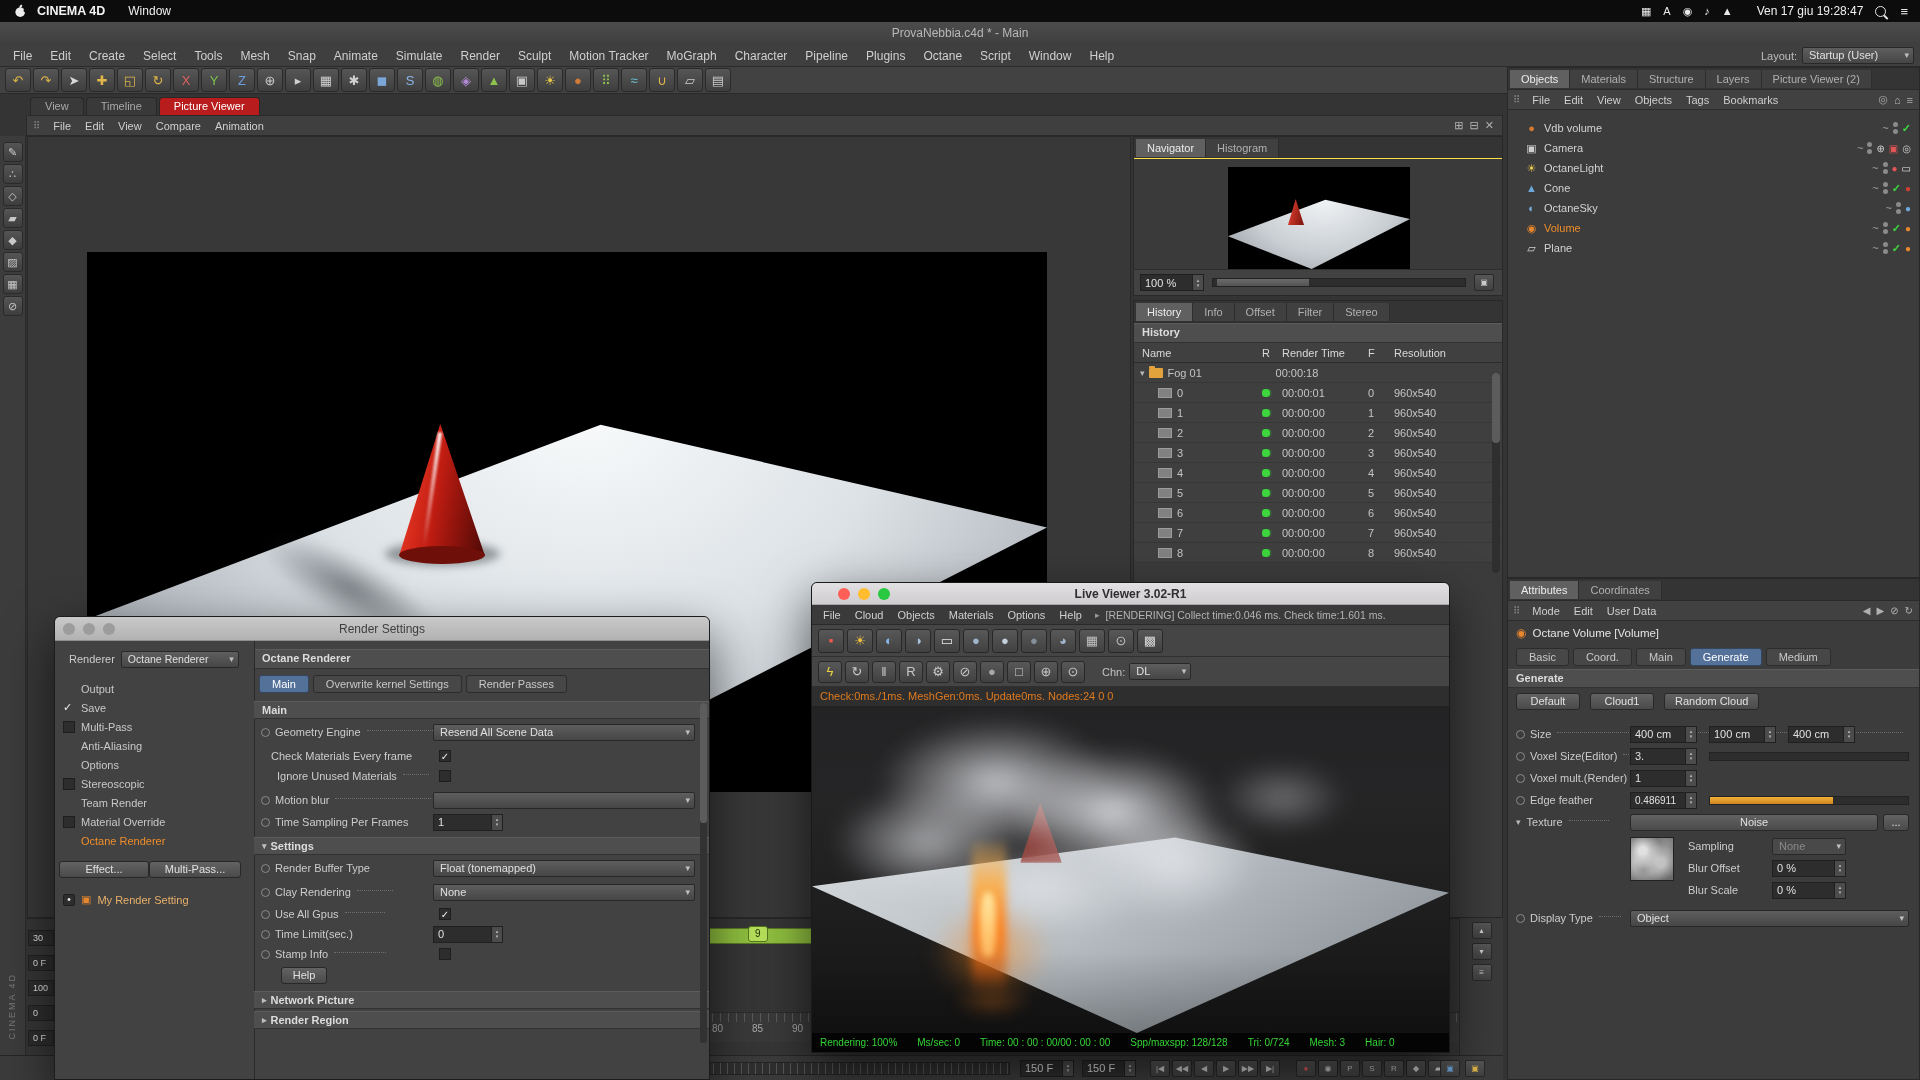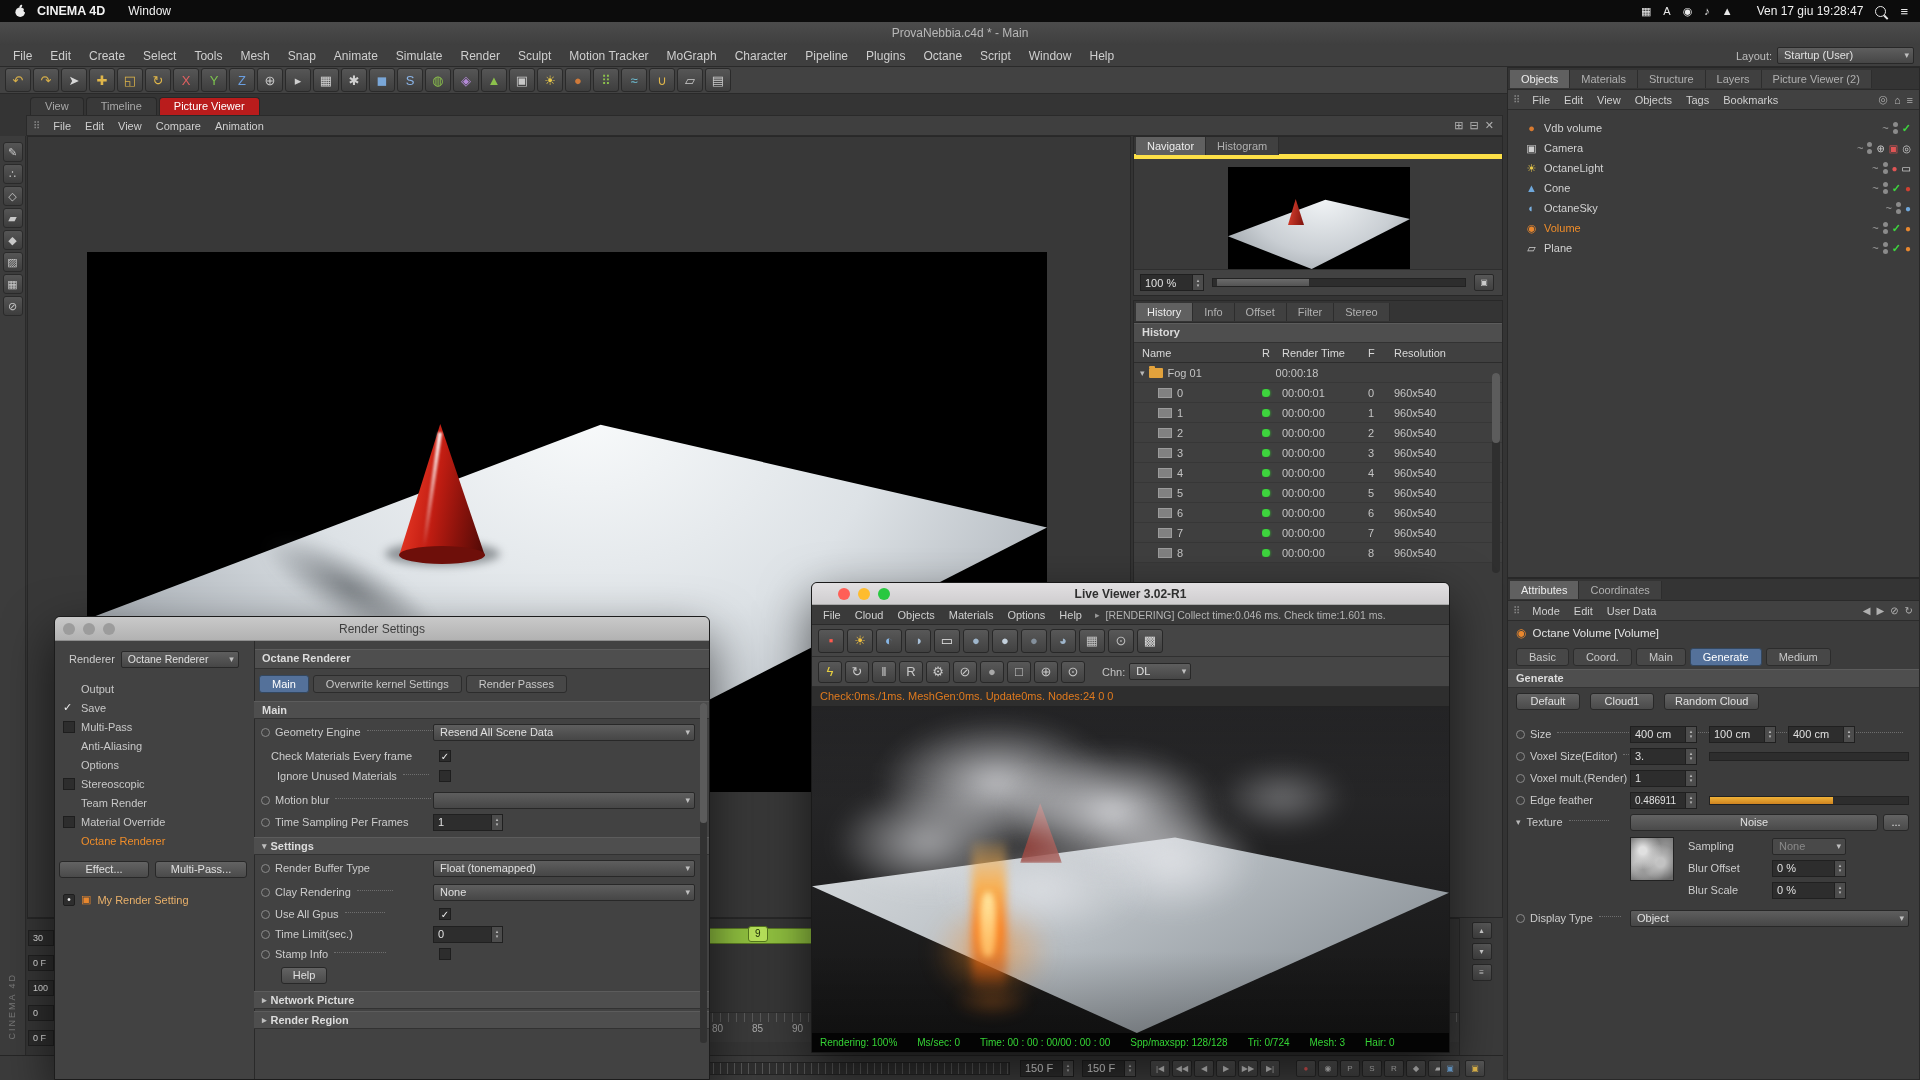--- a/index.html
+++ b/index.html
@@ -106,21 +106,21 @@
         <div class="mitem">Character</div>
         <div class="mitem">Pipeline</div>
         <div class="mitem">Plugins</div>
         <div class="mitem">Octane</div>
         <div class="mitem">Script</div>
         <div class="mitem">Window</div>
         <div class="mitem">Help</div>
       </span>
     <span class="row" style="margin-left:auto;padding-right:6px">
       <span style="color:#bdbdbd;margin-right:5px">Layout:</span>
-      <span class="dd" style="width:137px"><span>Startup (User)</span></span>
+      <span class="dd" style="width:112px"><span>Startup (User)</span></span>
     </span>
   </div>
 
   <div class="abs row" style="left:0;top:67px;width:1920px;height:27px;background:#424242;border-bottom:1px solid #2a2a2a;padding-left:5px">
     <span id="toolbar-icons" class="row">
         <div class="tbic" style="color: rgb(216, 176, 74);">↶</div>
         <div class="tbic" style="color: rgb(216, 176, 74);">↷</div>
         <div class="tbic" style="color: rgb(216, 216, 216);">➤</div>
         <div class="tbic" style="color: rgb(224, 182, 74);">✚</div>
         <div class="tbic" style="color: rgb(224, 182, 74);">◱</div>
@@ -193,21 +193,21 @@
       <div class="abs" style="left:298px;top:290px;width:115px;height:24px;border-radius:50%;background:rgba(45,50,55,.45);filter:blur(4px)"></div>
       <div class="abs" style="left:312px;top:172px;width:86px;height:132px">
         <div class="abs" style="left:0;top:0;width:100%;height:100%;clip-path:polygon(48% 0,100% 100%,0 100%);background:linear-gradient(100deg,#ef7a64 3%,#e23422 20%,#c21d12 45%,#8c130c 70%,#560b07 96%)"></div>
         <div class="abs" style="left:0;top:122px;width:100%;height:18px;border-radius:50%;background:#6e0f0a"></div>
         <div class="abs" style="left:36%;top:6%;width:4px;height:88%;background:linear-gradient(rgba(255,255,255,.95),rgba(255,255,255,0));transform:rotate(8deg);filter:blur(1px)"></div>
       </div>
     </div>
   </div>
 
   <div class="abs" style="left:1133px;top:136px;width:370px;height:160px;background:#3a3a3a;border:1px solid #282828">
-    <div id="nav-tabs" class="row" style="height:22px;background:#343434;border-bottom:5px solid #fde047;padding-left:2px">
+    <div id="nav-tabs" class="row" style="height:22px;background:#343434;border-bottom:1px solid #fde047;padding-left:2px">
         <div class="ptab active">Navigator</div>
         <div class="ptab">Histogram</div>
       </div>
     <div class="abs" style="left:94px;top:30px;width:182px;height:102px;background:#000;overflow:hidden">
       <div class="abs" style="left:0;top:0;width:100%;height:100%;background:radial-gradient(ellipse at 52% 30%,#f2f5f7,#c9ced3 55%,#8d949a);clip-path:polygon(0% 68%,53.5% 32%,100% 51%,46% 100%)"></div>
       <div class="abs" style="left:60px;top:32px;width:16px;height:26px;clip-path:polygon(48% 0,100% 100%,0 100%);background:linear-gradient(100deg,#e24432,#7d120c)"></div>
     </div>
     <div class="abs row" style="left:0;bottom:0;width:368px;height:26px;background:#424242;border-top:1px solid #2e2e2e;padding:0 6px">
       <span class="fld" style="width:64px">
           <span class="v">100 %</span>
@@ -713,21 +713,21 @@
         </div>
         <div class="row" style="height: 19px; padding-left: 4px; gap: 6px;">
           <div class="chk"></div>
           <div>Material Override</div>
         </div>
         <div class="row" style="height: 19px; padding-left: 4px; gap: 6px;">
           <div style="width: 12px;"></div>
           <div style="color: rgb(239, 141, 42);">Octane Renderer</div>
         </div>
       </div>
-    <div class="row" style="position:absolute;left:4px;top:244px;gap:6px">
+    <div class="row" style="position:absolute;left:4px;top:244px;">
       <span class="btn" style="width:90px"><span>Effect...</span></span>
       <span class="btn" style="width:92px"><span>Multi-Pass...</span></span>
     </div>
     <div class="row" style="position:absolute;left:8px;top:276px;gap:6px">
       <span class="chk" style="border-radius:2px">•</span>
       <span style="color:#e8872e;font-size:11px">▣</span>
       <span style="color:#e8b06a">My Render Setting</span>
     </div>
 
     <div id="rs-tabs" class="row" style="position:absolute;left:204px;top:58px">

